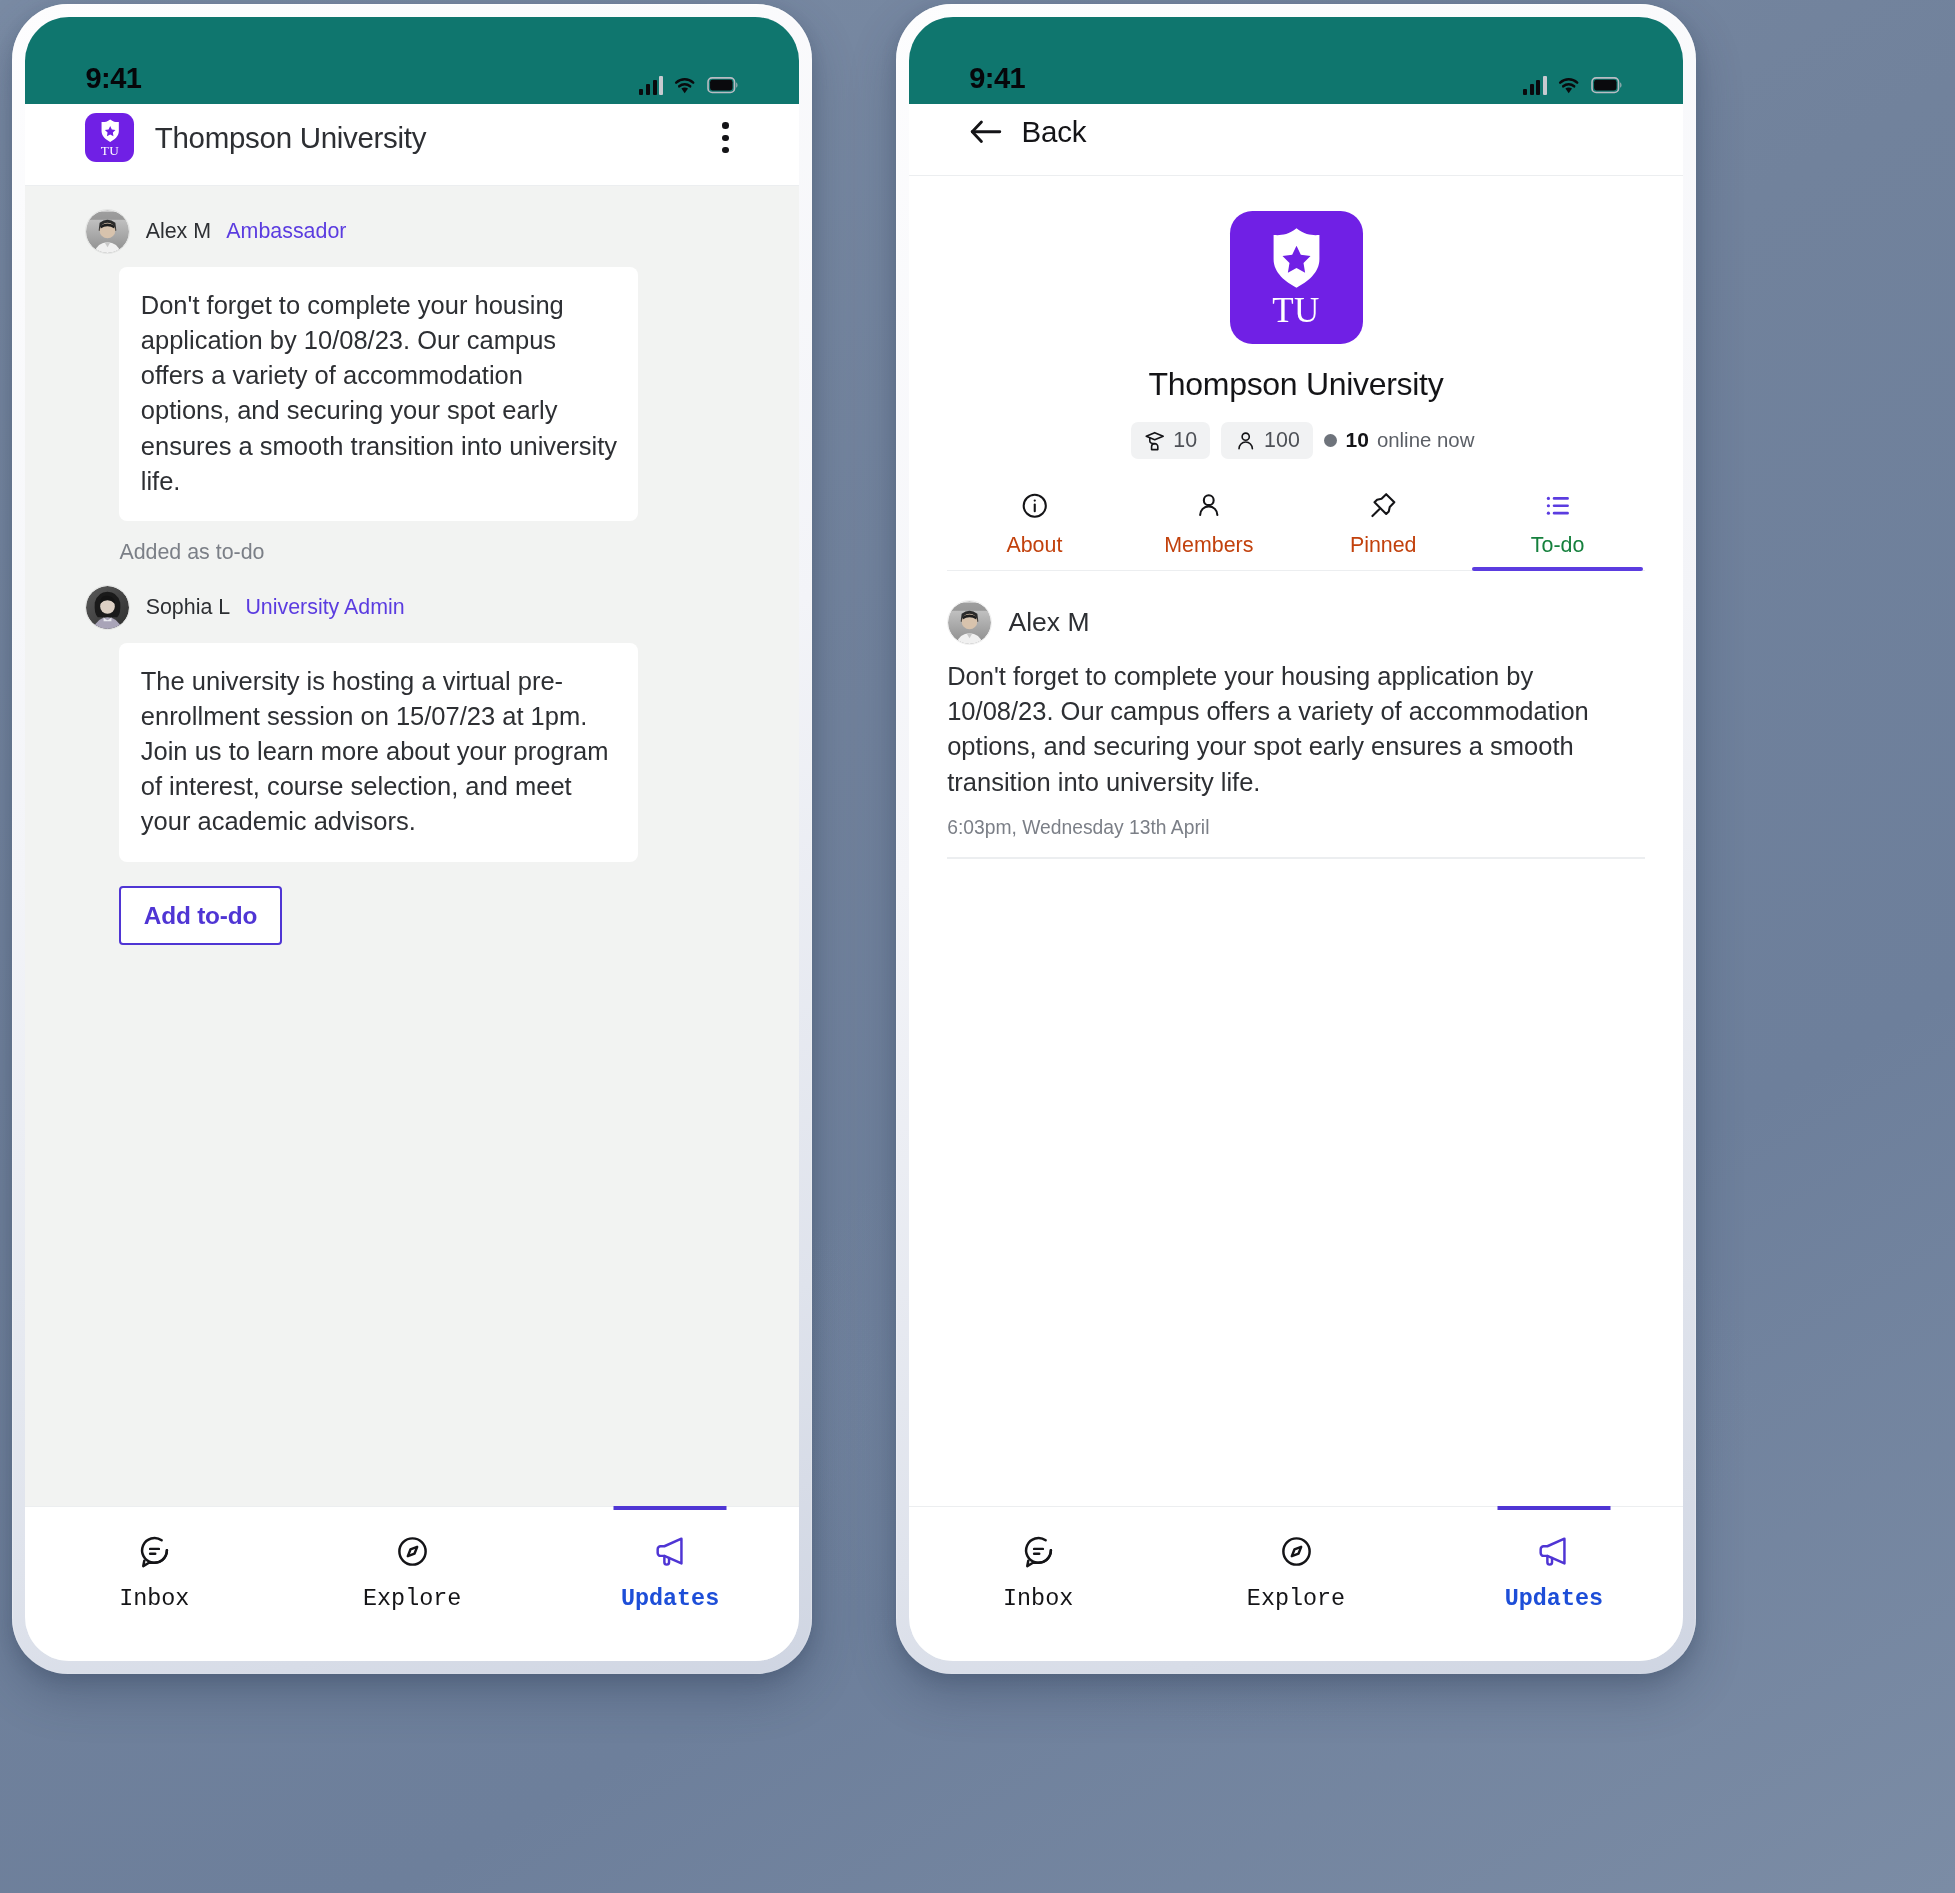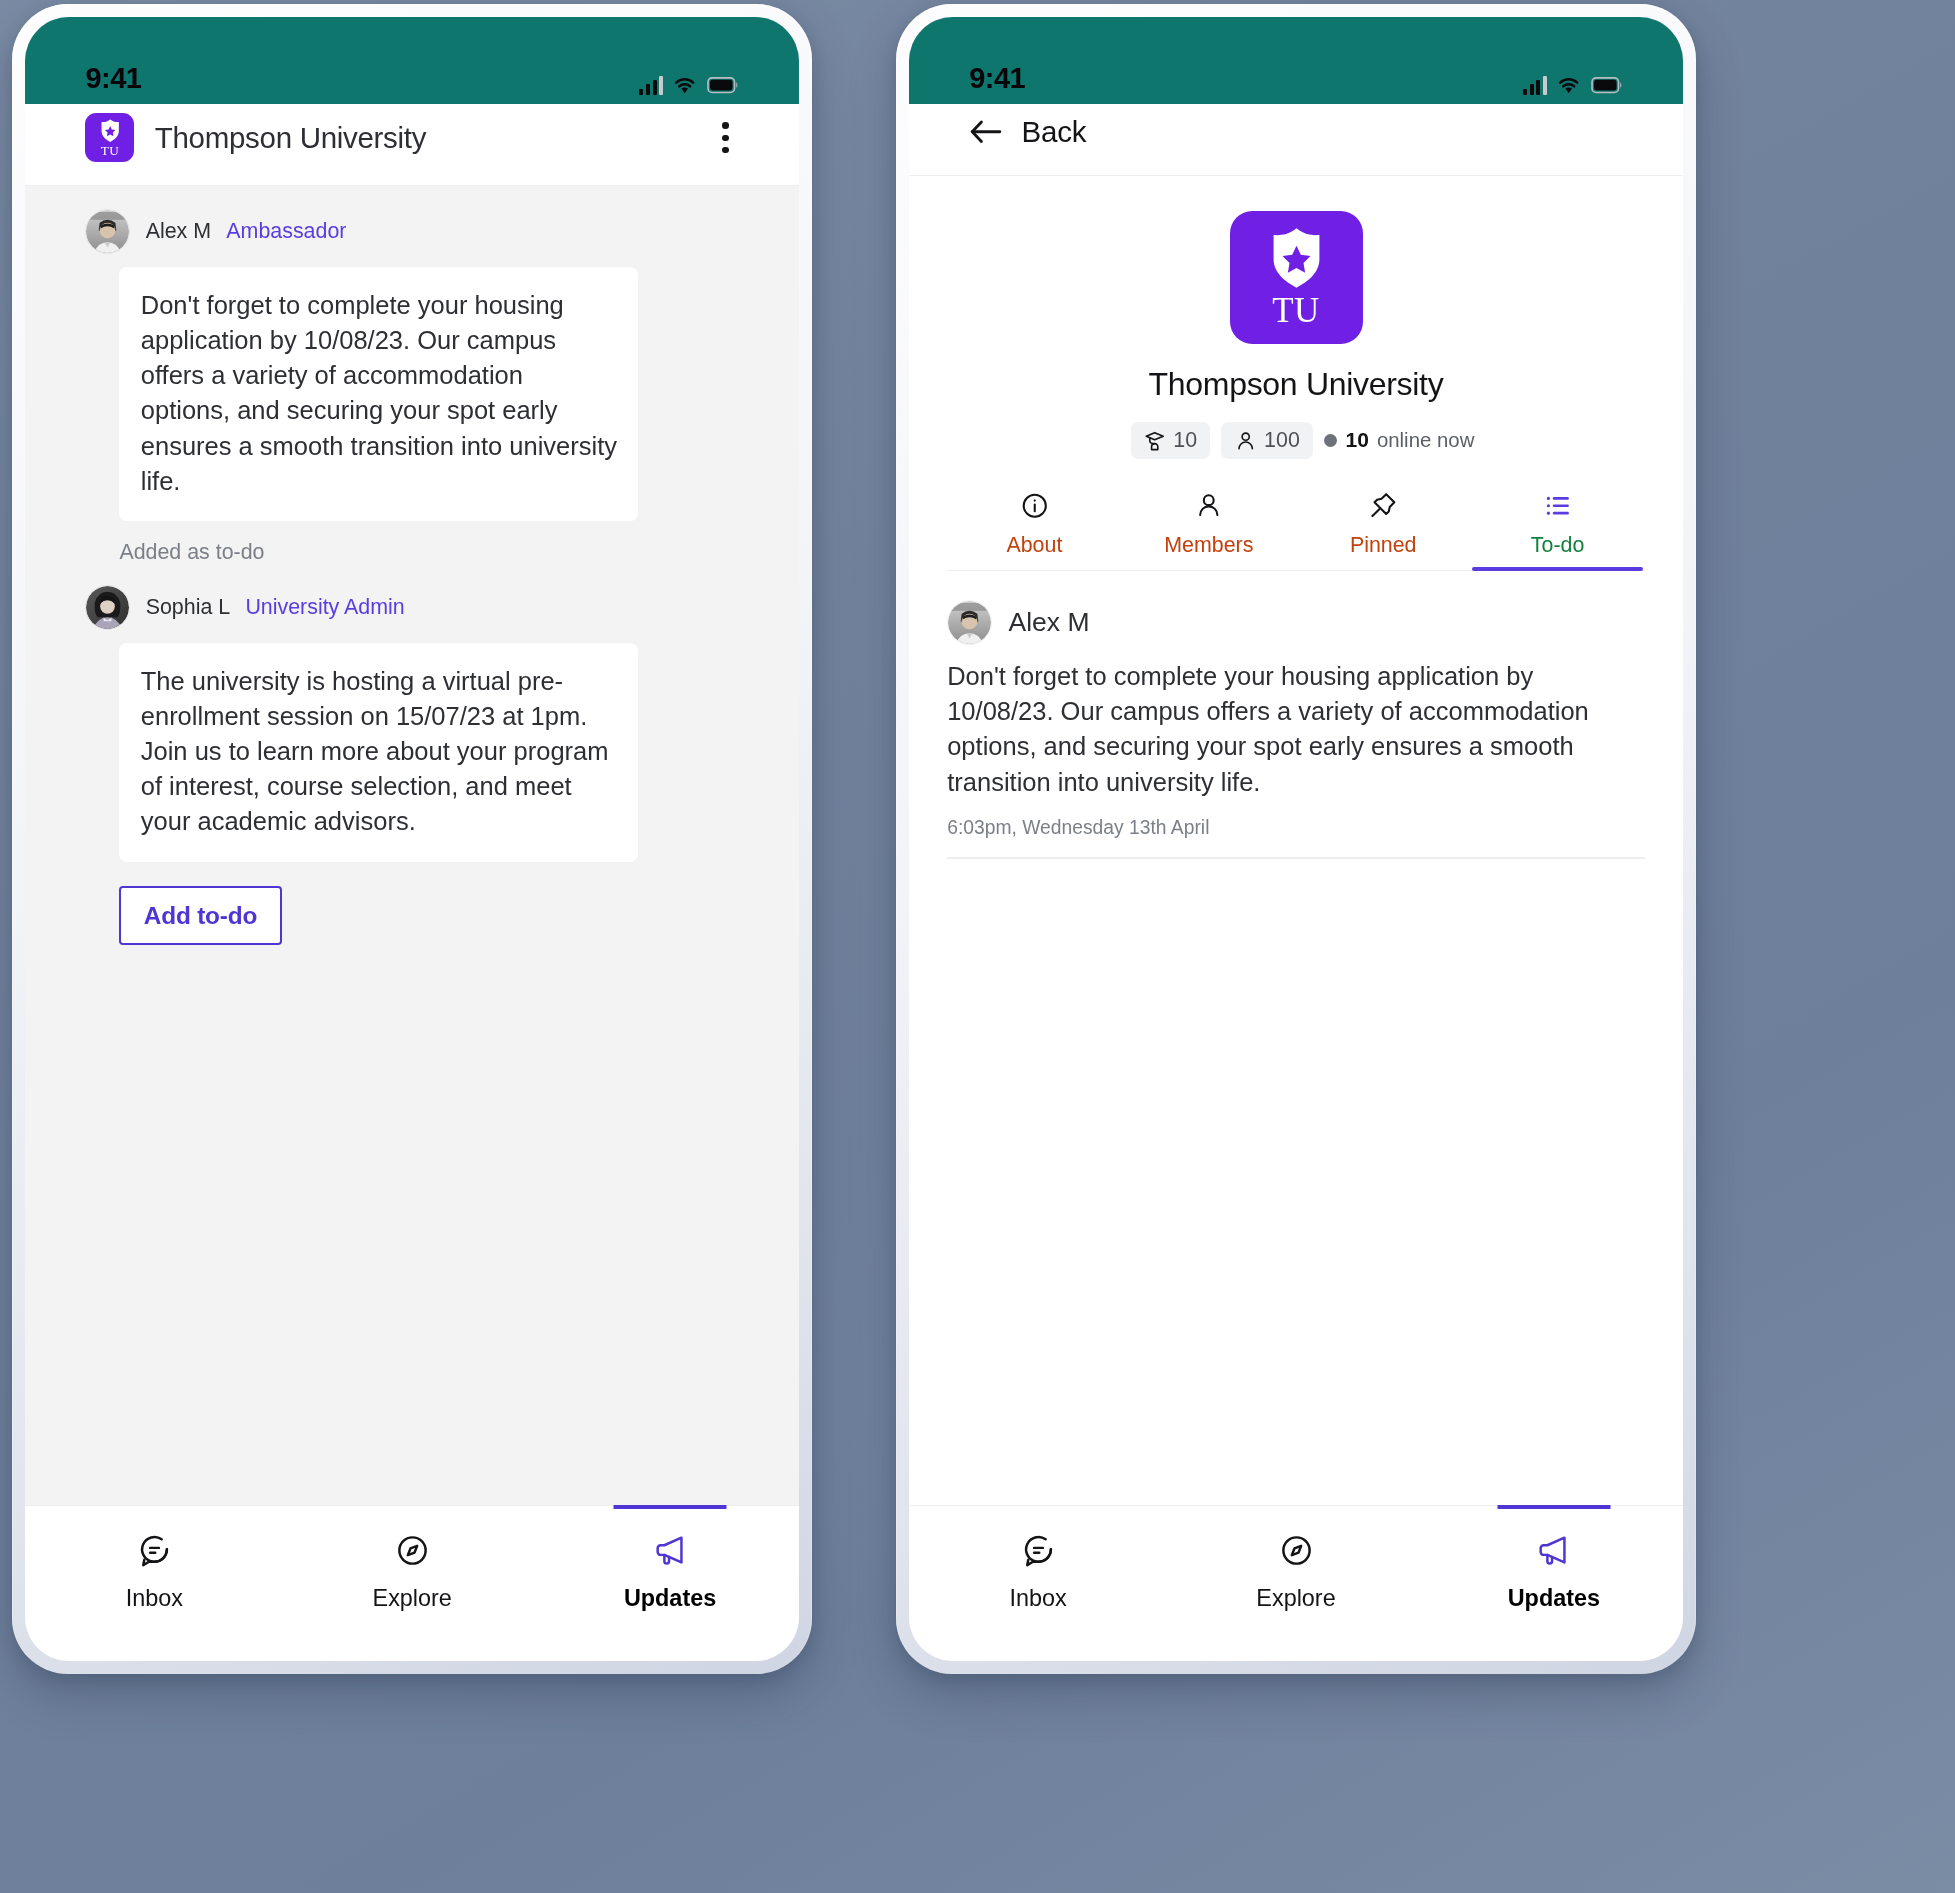--- a/index.html
+++ b/index.html
@@ -287,29 +287,30 @@
     padding: 0 0 49px 0;
     position: relative;
   }
   .nav-item {
     flex: 1;
     display: flex; flex-direction: column; align-items: center;
     gap: 15.3px;
     padding-top: 25.5px;
     cursor: pointer;
     position: relative;
+    font-family: Liberation Mono, monospace;
   }
   .nav-item.active::before {
     content: "";
     position: absolute;
     top: -1.5px; left: 50%; transform: translateX(-50%);
     width: 113px; height: 4.6px; background: #4f35d4; border-radius: 0;
   }
   .nav-label { font-size: 23.4px; color: #141417; }
-  .nav-item.active .nav-label { color: #000000; font-weight: 700; }
+  .nav-item.active .nav-label { color: #1d4ed8; font-weight: 700; }
   .nav-icon { height: 38px; display: flex; align-items: center; }
 </style>
 </head>
 <body>
 
 <div class="stage">
 
   <div class="phone" id="phone-left">
     <div class="phone-inner">
 

